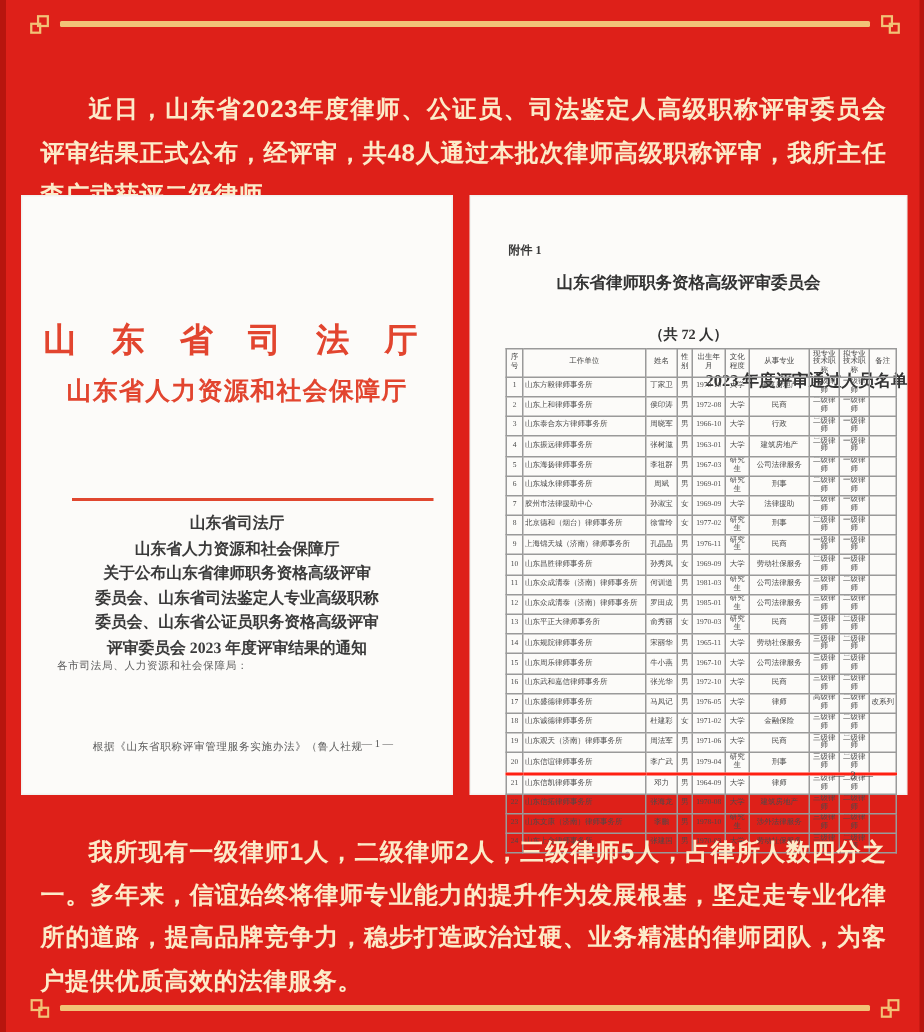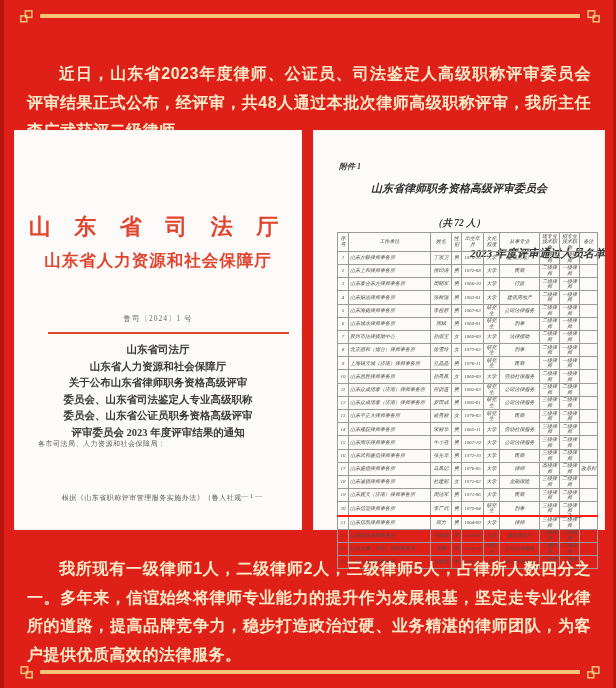--- a/index.html
+++ b/index.html
@@ -46,21 +46,21 @@
   .letter-rule{position:absolute;top:202px;left:34px;right:13px;height:2px;background:#e0472f;}
   .letter-title{position:absolute;top:212px;left:8px;right:8px;text-align:center;
     font-size:10.5px;line-height:16.5px;font-weight:bold;color:#3a3a3a;}
   .letter-salutation{position:absolute;top:309px;left:24px;right:16px;
     font-size:7px;color:#5a5a5a;letter-spacing:0.5px;}
   .letter-bodyline{position:absolute;top:347px;left:24px;right:16px;
     font-size:7px;color:#5a5a5a;letter-spacing:0.5px;text-indent:3.4em;margin-top:16px;}
   .letter-pageno{position:absolute;top:362px;right:40px;font-size:7px;color:#5a5a5a;}
 
   
-  .roster{position:relative;width:100%;height:100%;font-family:"Liberation Serif","DejaVu Serif",serif;color:#333;font-style:italic;}
+  .roster{position:relative;width:100%;height:100%;font-family:"Liberation Serif","DejaVu Serif",serif;color:#333;}
   .roster-attach{position:absolute;top:31px;left:26px;font-size:8px;font-weight:bold;color:#3a3a3a;}
   .roster-t1{position:absolute;top:51px;left:0;right:0;text-align:center;font-size:11px;font-weight:bold;color:#333;}
   .roster-t2{position:absolute;top:69px;left:0;right:0;text-align:right;font-size:11px;font-weight:bold;color:#333;margin-top:47px;}
   .roster-t3{position:absolute;top:87px;left:0;right:0;text-align:center;font-size:9.5px;font-weight:bold;color:#333;}
   .roster-tablebox{position:absolute;top:102px;left:24px;width:260px;}
   table.roster-table{border-collapse:collapse;table-layout:fixed;width:260px;font-size:5px;line-height:5.6px;color:#4a4a4a;}
   table.roster-table th,table.roster-table td{
     border:0.6px solid #9a9a9a;padding:0.5px 1px;text-align:center;
     overflow:hidden;word-break:break-all;font-weight:normal;}
   table.roster-table th{font-size:5px;color:#444;}
@@ -85,21 +85,20 @@
     <rect x="6.7" y="6.3" width="6.4" height="6.4" fill="none" stroke="#f2c277" stroke-width="1.6"></rect>
   </svg>
 </div>
 
 <p class="rich-para para-intro">近日，山东省2023年度律师、公证员、司法鉴定人高级职称评审委员会评审结果正式公布，经评审，共48人通过本批次律师高级职称评审，我所主任李广武获评二级律师。</p>
 
 <div class="doc-panel panel-letter">
   <div class="letter">
     <div class="letter-agency1">山 东 省 司 法 厅</div>
     <div class="letter-agency2">山东省人力资源和社会保障厅</div>
-    <div class="letter-docno">鲁司〔2024〕1 号</div>
     <div class="letter-rule"></div>
     <div class="letter-title">
         <div>山东省司法厅</div>
         <div>山东省人力资源和社会保障厅</div>
         <div>关于公布山东省律师职务资格高级评审</div>
         <div>委员会、山东省司法鉴定人专业高级职称</div>
         <div>委员会、山东省公证员职务资格高级评审</div>
         <div>评审委员会 2023 年度评审结果的通知</div>
       </div>
     <div class="letter-salutation">各市司法局、人力资源和社会保障局：</div>

